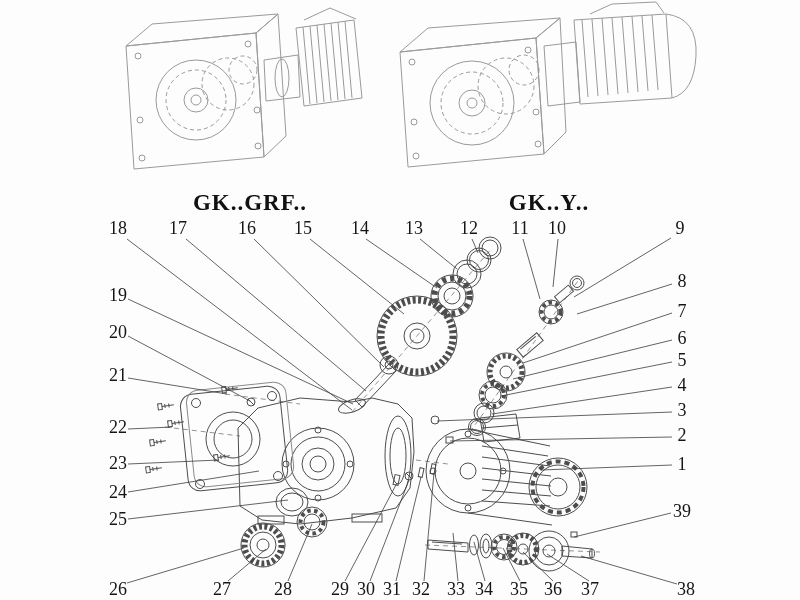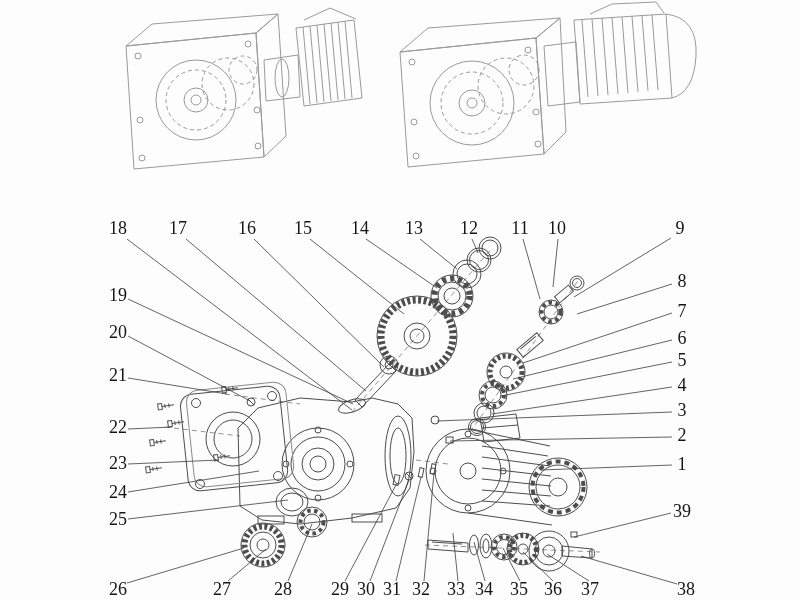--- a/index.html
+++ b/index.html
@@ -360,14 +360,16 @@
         <text x="392" y="595" text-anchor="middle" class="callout-num">31</text>
         <text x="421" y="595" text-anchor="middle" class="callout-num">32</text>
         <text x="456" y="595" text-anchor="middle" class="callout-num">33</text>
         <text x="484" y="595" text-anchor="middle" class="callout-num">34</text>
         <text x="519" y="595" text-anchor="middle" class="callout-num">35</text>
         <text x="553" y="595" text-anchor="middle" class="callout-num">36</text>
         <text x="590" y="595" text-anchor="middle" class="callout-num">37</text>
       </g>
   </svg>
 
-
+  <div class="variant-label" id="variant-label-0">GK..GRF..</div>
+
+  <div class="variant-label" id="variant-label-1">GK..Y..</div>
 </div>
 
 </body></html>

